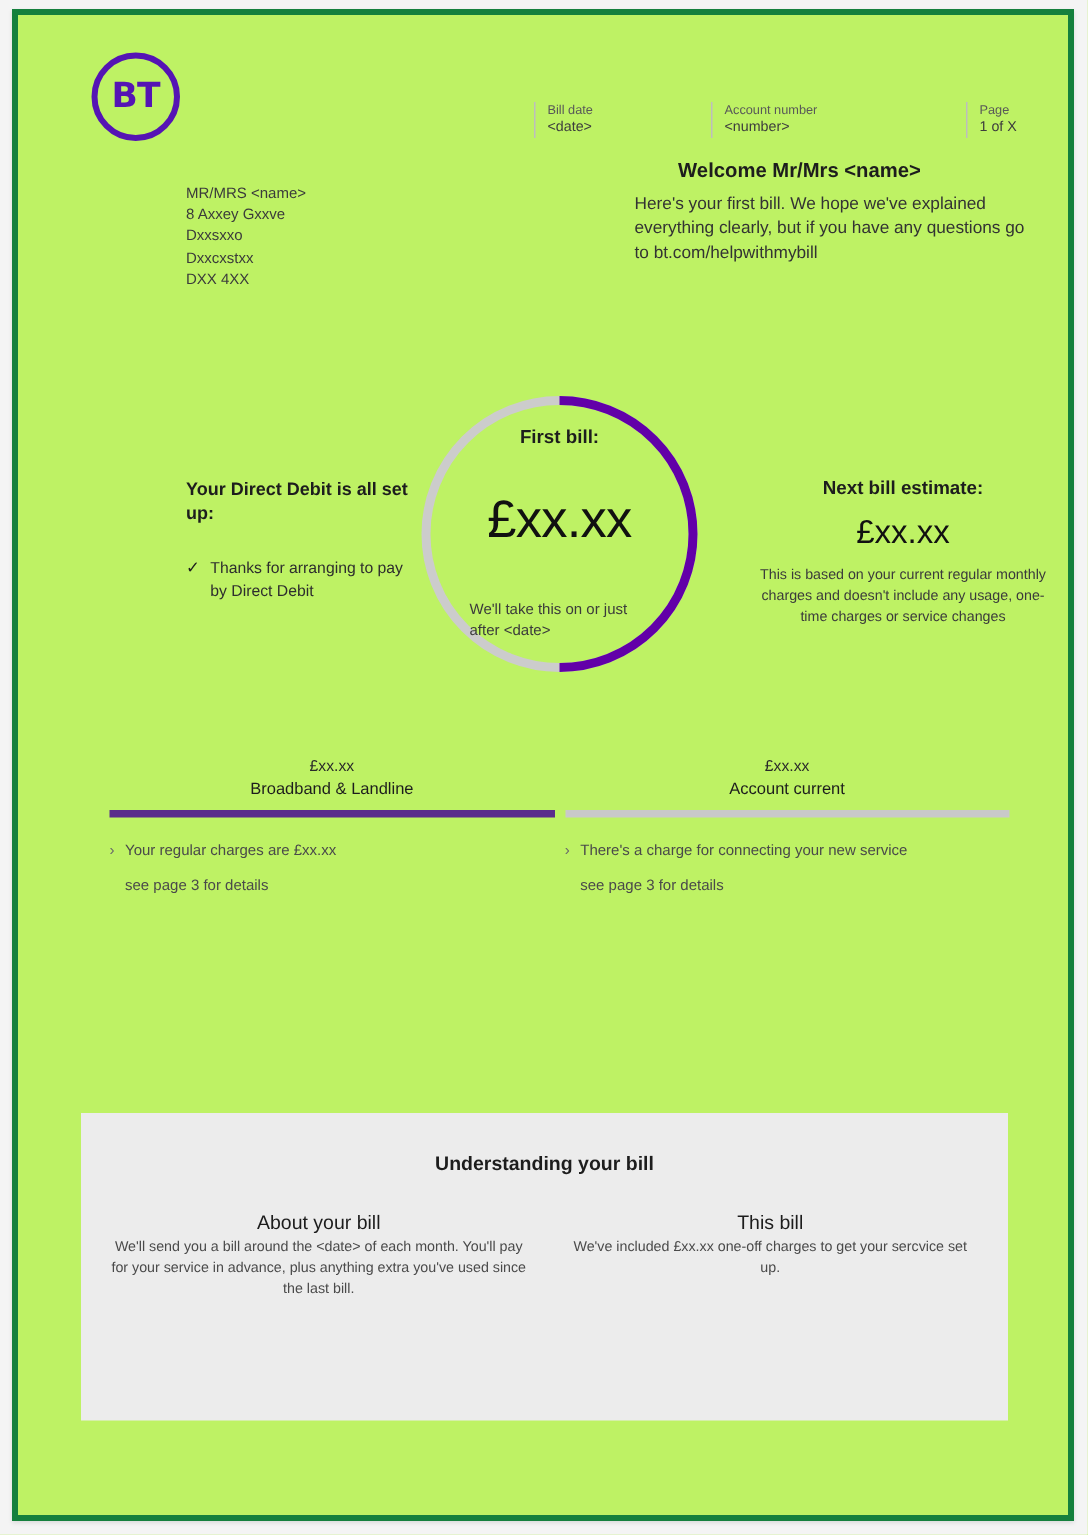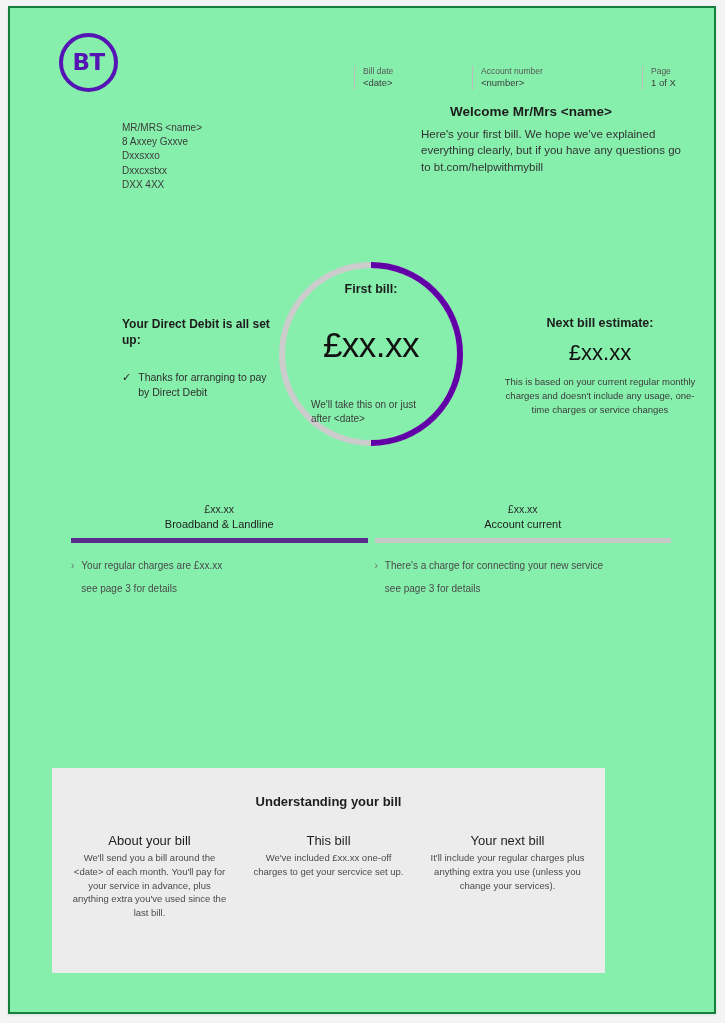--- a/index.html
+++ b/index.html
@@ -8,22 +8,22 @@
     height: 1023px;
     background: #f4f4f4;
     font-family: "Liberation Sans", sans-serif;
   }
   .page {
     position: absolute;
     left: 8px;
     top: 6px;
     width: 708px;
     height: 1008px;
-    background: #86efac;
-    border: 2px solid #15803d;
+    background: #bef264;
+    border: 4px solid #15803d;
     box-shadow: 0 1px 3px rgba(0,0,0,0.10);
     overflow: hidden;
   }
 
   
   .logo {
     position: absolute;
     left: 49px;
     top: 25px;
     width: 59px;
@@ -209,22 +209,22 @@
     gap: 7px;
   }
   .chevron { font-size: 10px; color: #6a6a6a; line-height: 1.45; }
   .charge-lines { font-size: 10px; line-height: 1.45; color: #4a4a4a; }
   .charge-line2 { margin-top: 8px; }
 
   
   .understanding {
     position: absolute;
     left: 42px;
-    top: 760px;
-    width: 553px;
+    top: 732px;
+    width: 618px;
     height: 205px;
     background: #ececec;
   }
   .und-title {
     text-align: center;
     font-size: 13px;
     font-weight: bold;
     color: #1d1d1d;
     padding-top: 26px;
   }
@@ -346,20 +346,16 @@
     <div class="und-title">Understanding your bill</div>
     <div class="und-cols">
       <div class="und-col">
         <div class="und-col-head">About your bill</div>
         <div class="und-col-body">We'll send you a bill around the &lt;date&gt; of each month. You'll pay for your service in advance, plus anything extra you've used since the last bill.</div>
       </div>
       <div class="und-col">
         <div class="und-col-head">This bill</div>
         <div class="und-col-body">We've included £xx.xx one-off charges to get your sercvice set up.</div>
       </div>
-      <div class="und-col">
-        <div class="und-col-head">Your next bill</div>
-        <div class="und-col-body">It'll include your regular charges plus anything extra you use (unless you change your services).</div>
-      </div>
     </div>
   </div>
 
 </div>
 
 </body></html>

